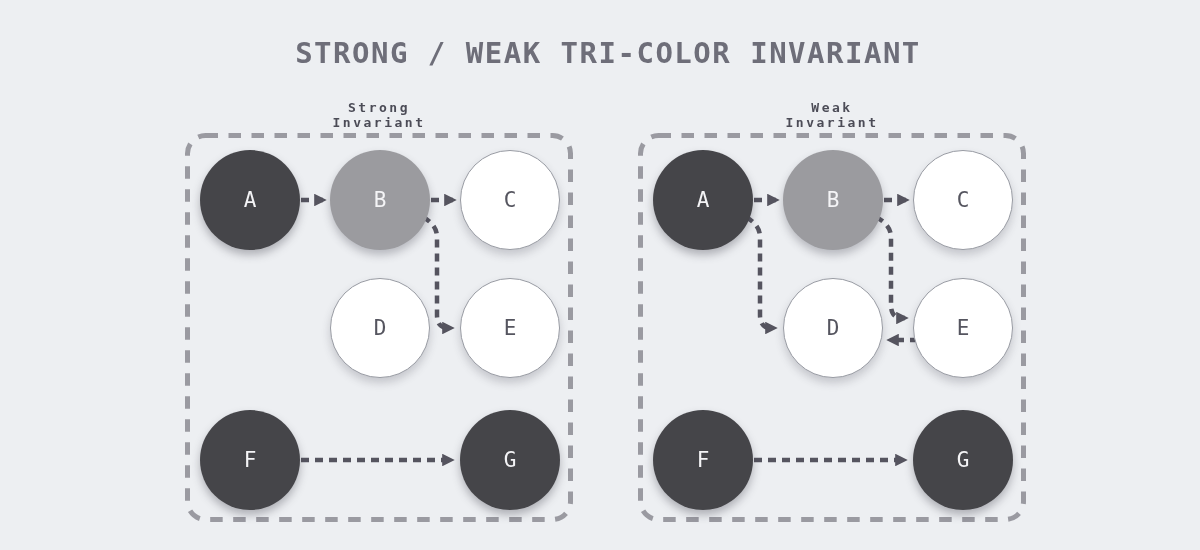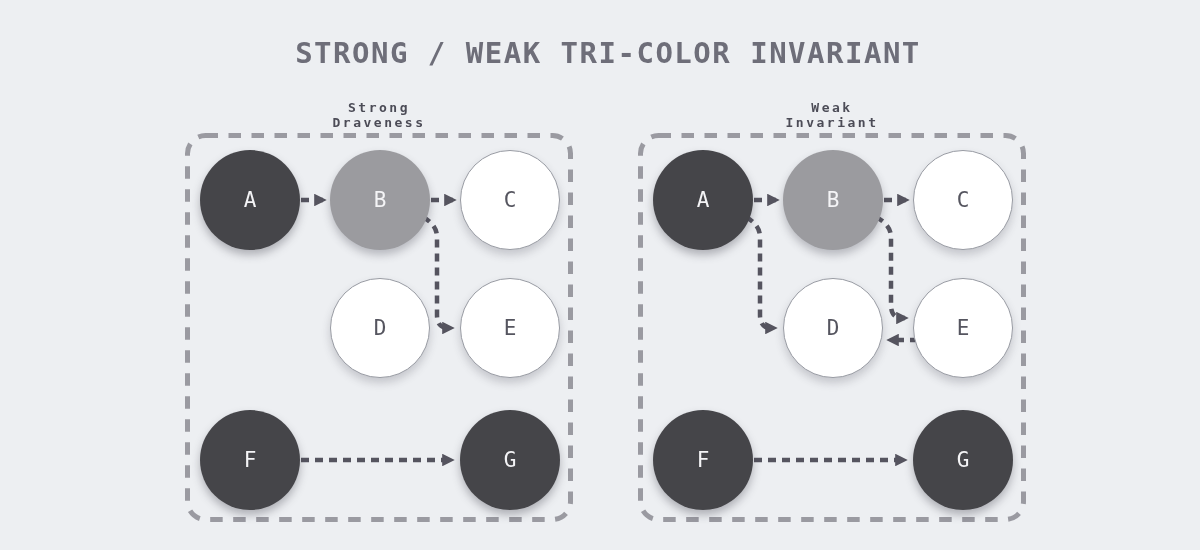--- a/index.html
+++ b/index.html
@@ -65,21 +65,21 @@
 </style>
 </head>
 <body>
 
 <div class="screen">
 
   <h1 class="title">STRONG / WEAK TRI-COLOR INVARIANT</h1>
 
   <div class="panel panel-strong">
     <div class="panel-label">Strong
-Draveness</div>
+Invariant</div>
     <div class="panel-box">
       <svg class="edges" viewBox="0 0 388 389">
         <defs>
           <marker id="ah0" viewBox="0 0 10 10" refX="7" refY="5" markerWidth="2.8" markerHeight="2.8" orient="auto">
             <path class="arrowhead" d="M0,0 L10,5 L0,10 z"></path>
           </marker>
         </defs>
         <rect class="box-border" x="2.5" y="2.5" width="383" height="384" rx="18" ry="18"></rect>
         <path class="edge" d="M116,67 L138,67" marker-end="url(#ah0)"></path>
         <path class="edge" d="M246,67 L268,67" marker-end="url(#ah0)"></path>

